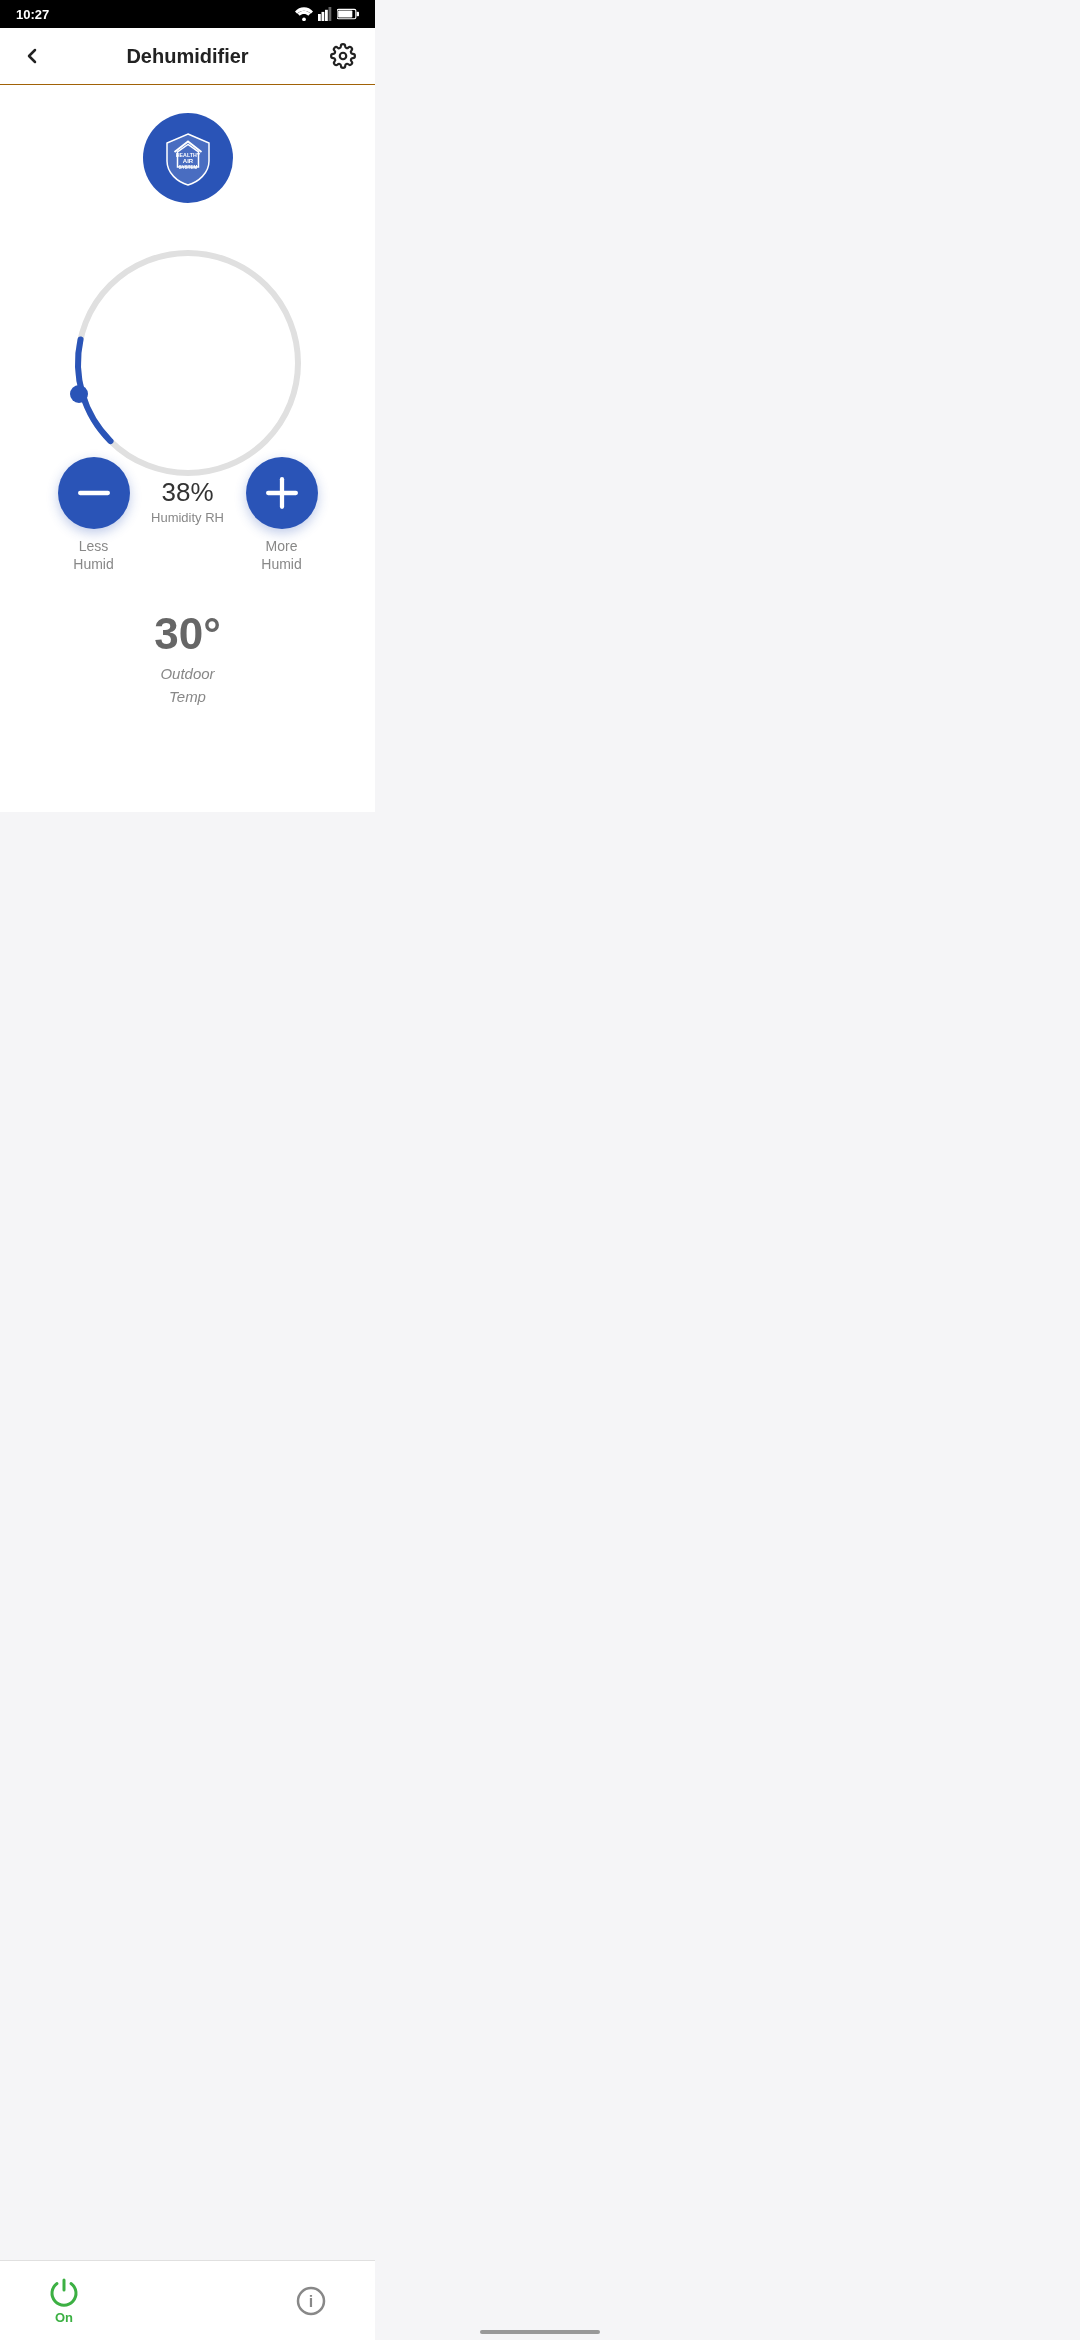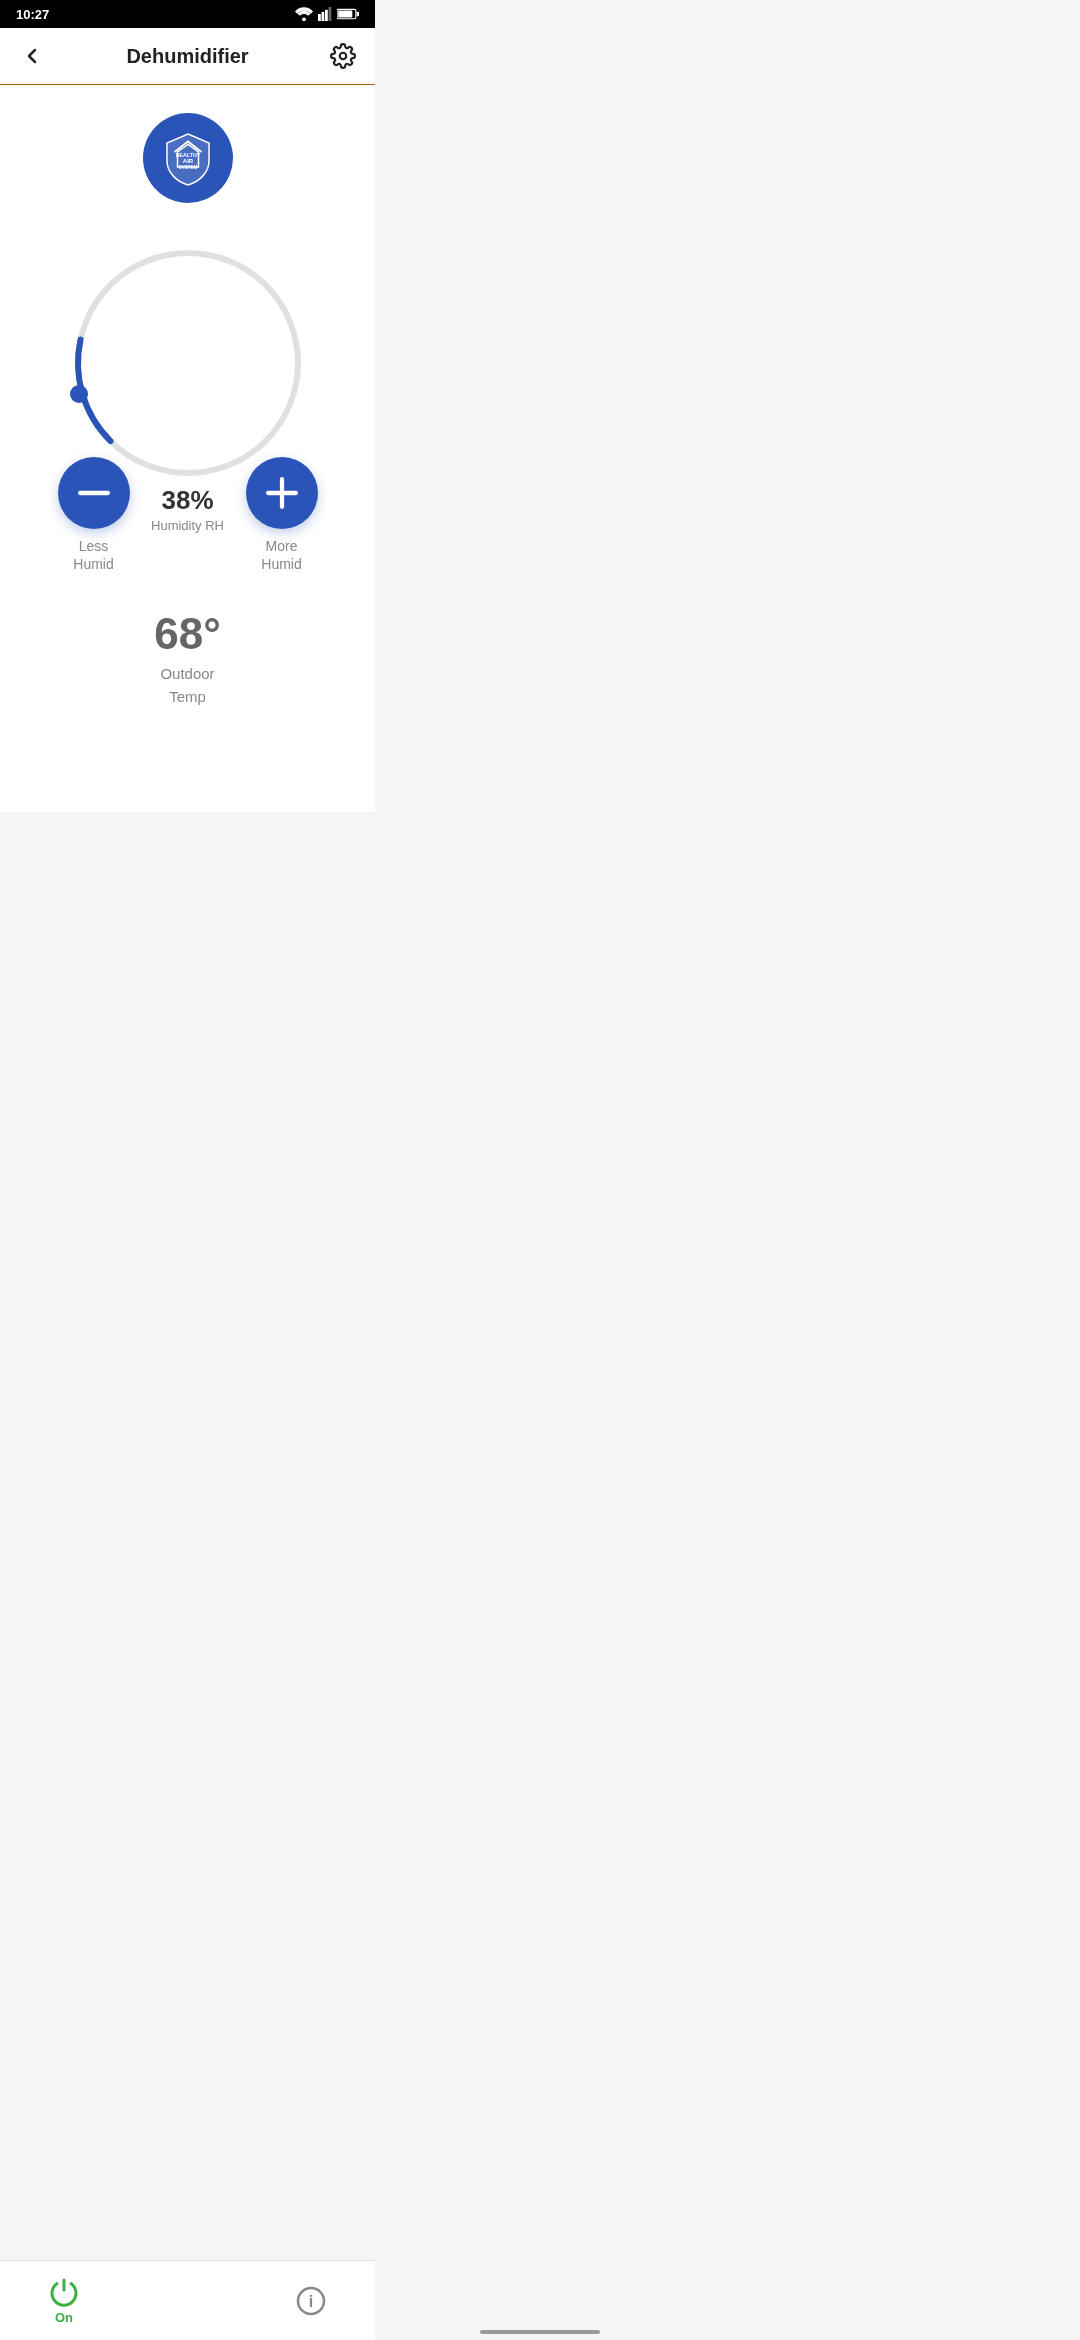--- a/index.html
+++ b/index.html
@@ -110,23 +110,22 @@
 
     .current-rh-area {
       display: flex;
       flex-direction: column;
       align-items: center;
       justify-content: flex-end;
       padding-bottom: 4px;
     }
     .current-rh-value {
       font-size: 26px;
-      font-weight: 700;
+      font-weight: 400;
       color: #333;
-      margin-top: 8px;
     }
     .current-rh-label {
       font-size: 13px;
       color: #888;
       margin-top: 2px;
     }
 
     .outdoor-temp {
       margin-top: 36px;
       text-align: center;
@@ -267,22 +266,22 @@
             <rect x="0" y="13" width="30" height="4" rx="2" fill="white"></rect>
           </svg>
         </button>
         <div class="control-label">More<br>Humid</div>
       </div>
 
     </div>
   </div>
 
   <div class="outdoor-temp">
-    <div style="font-size:44px;font-weight:700;color:#666;">68°</div>
-    <div style="font-size:15px;color:#888;line-height:1.5;margin-top:4px;">Outdoor<br>Temp</div>
+    <div style="font-size:44px;font-weight:700;color:#666;">30°</div>
+    <div style="font-size:15px;color:#888;line-height:1.5;margin-top:4px;font-style:italic;">Outdoor<br>Temp</div>
   </div>
 
 </div>
 
 <div class="bottom-bar">
 
   <div class="bottom-bar-item">
     <svg width="32" height="32" viewBox="0 0 32 32" fill="none">
       <path d="M16 4 L16 14" stroke="#3cb043" stroke-width="3" stroke-linecap="round"></path>
       <path d="M9 7.5 A12 12 0 1 0 23 7.5" stroke="#3cb043" stroke-width="3" fill="none" stroke-linecap="round"></path>

